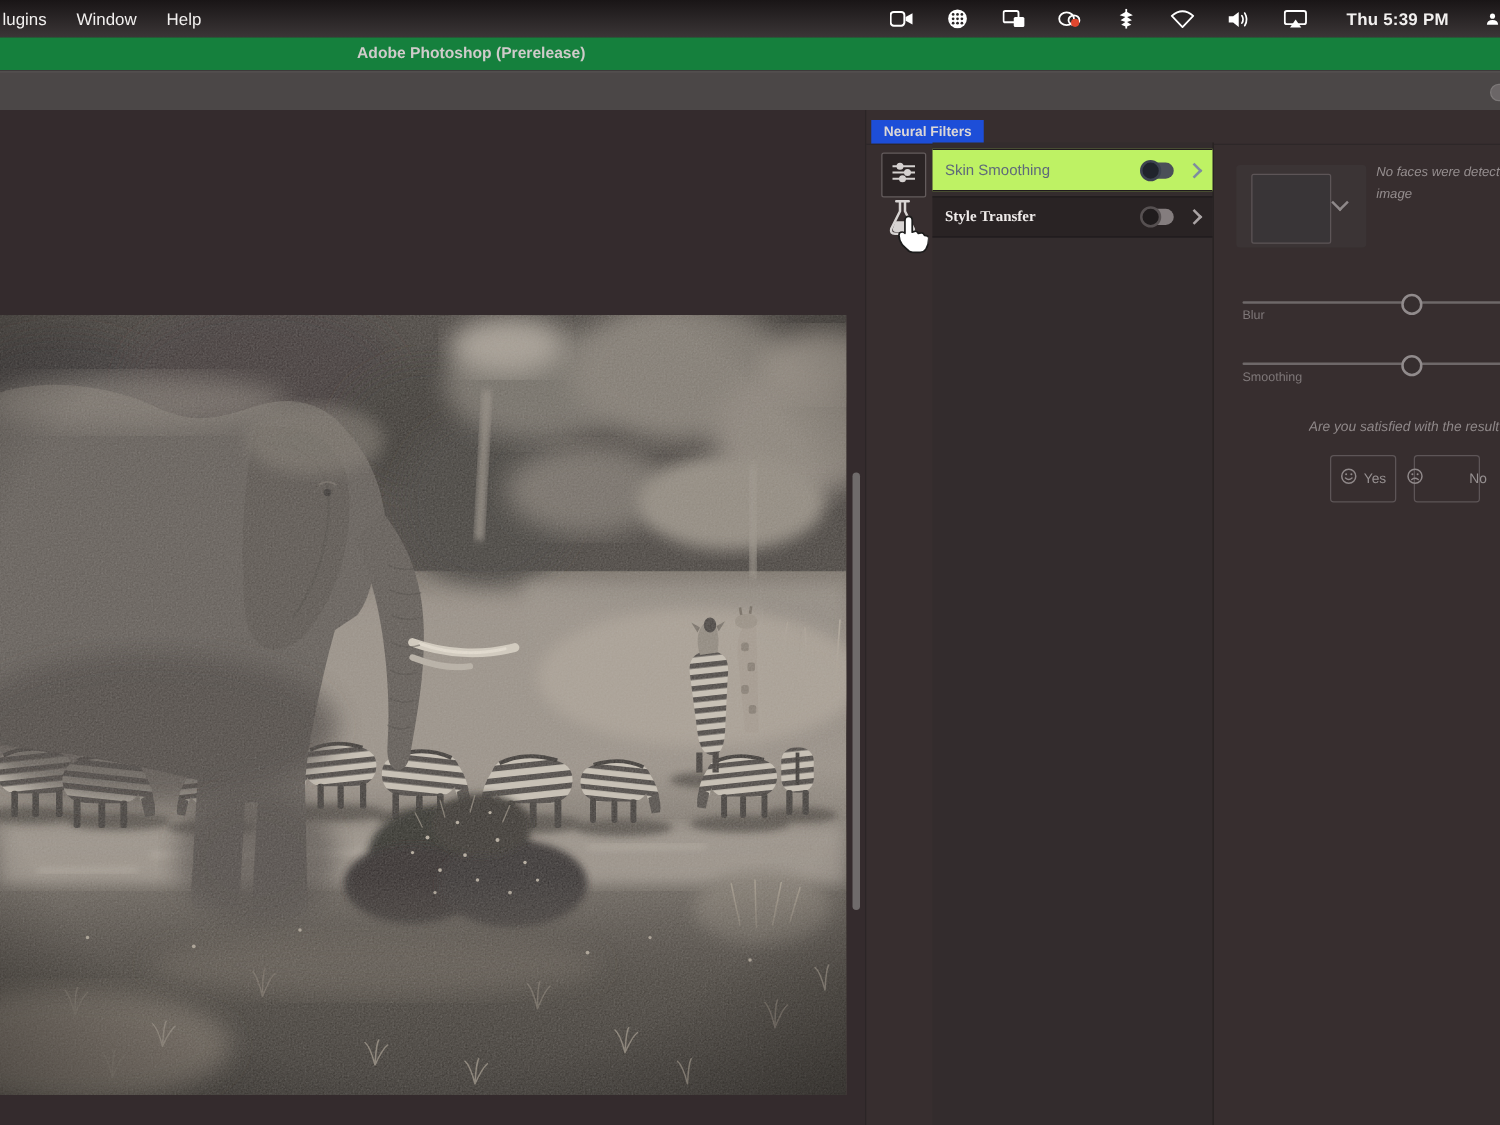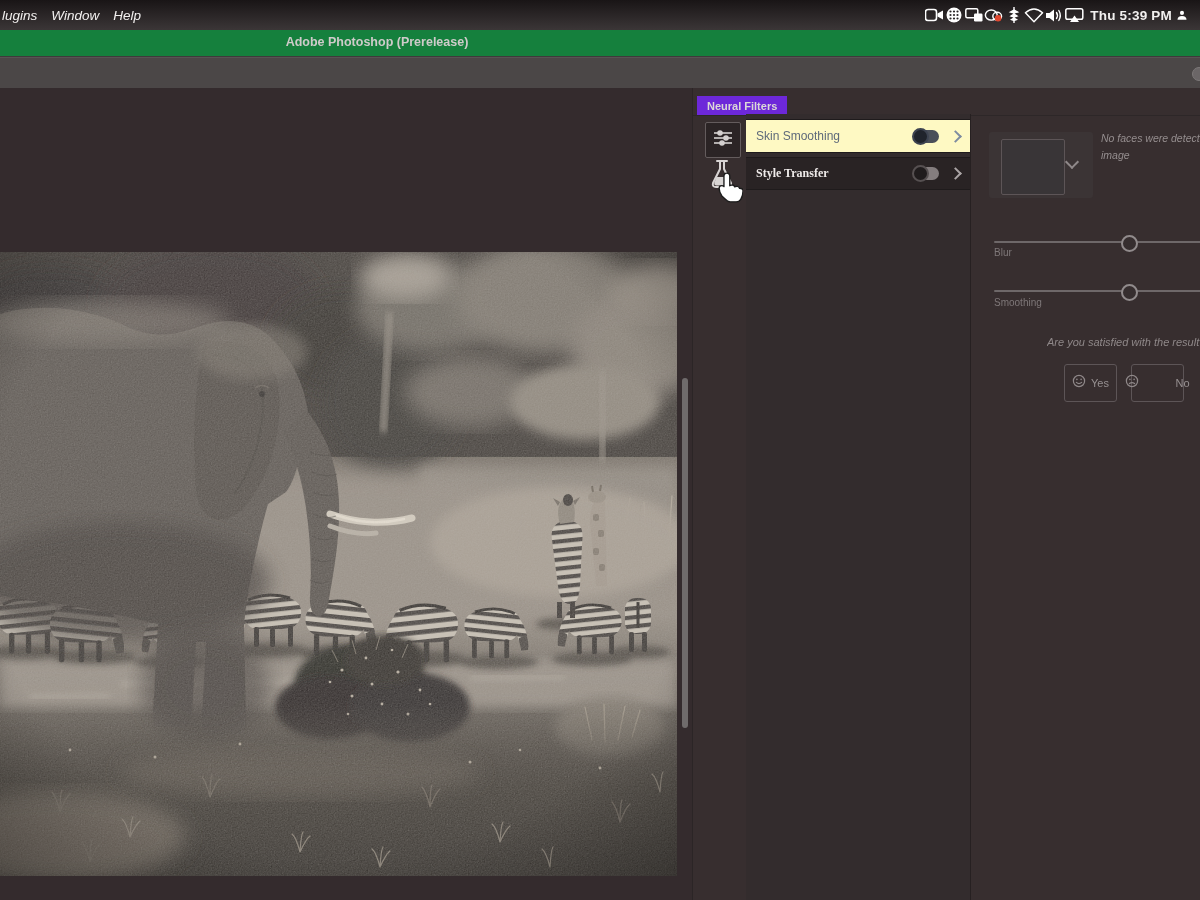--- a/index.html
+++ b/index.html
@@ -7,59 +7,59 @@
     width:1200px;height:900px;overflow:hidden;position:relative;
     background:#362d2e;font-family:"Liberation Sans", sans-serif;
     -webkit-font-smoothing:antialiased;
   }
   .abs{position:absolute;}
 
   
   #menubar{left:0;top:0;width:1200px;height:30px;
     background:linear-gradient(#191516,#3b3637);
     display:flex;align-items:center;color:#f2f0ef;font-size:13.5px;}
-  #menubar .menus{display:flex;gap:14px;padding-left:2px;align-items:center;font-style:italic;}
+  #menubar .menus{display:flex;gap:24px;padding-left:2px;align-items:center;}
   #menubar .menu-item{cursor:default;}
-  #menubar .right{margin-left:auto;display:flex;align-items:center;gap:0;padding-right:12px;}
+  #menubar .right{margin-left:auto;display:flex;align-items:center;gap:25px;padding-right:0;}
   #menubar .sicon{display:flex;align-items:center;justify-content:center;width:20px;height:18px;}
   #menubar .clock{font-weight:600;font-size:13.5px;letter-spacing:.2px;margin:0 4px 0 6px;white-space:nowrap;}
   #menubar .partial{width:12px;overflow:hidden;}
 
   
   #titlebar{left:0;top:30px;width:1200px;height:26px;background:#15803d;border-bottom:1px solid #3e3a3b;}
   #titlebar .title{position:absolute;left:377px;top:5px;transform:translateX(-50%);
     color:#cfcbca;font-size:12.5px;font-weight:600;white-space:nowrap;}
   #toolbar{left:0;top:57px;width:1200px;height:31px;background:#4b4747;border-top:1px solid #575353;}
   #toolbar .partial-circle{position:absolute;right:-6px;top:9px;width:12px;height:12px;border-radius:50%;
     background:#6b6667;border:1px solid #7d7979;}
 
   
   #workspace{left:0;top:88px;width:1200px;height:812px;background:#342b2d;}
   #photo{left:0;top:164px;width:677px;height:624px;background:#4a443f;}
   #photo svg{display:block;}
   #vscrollbar{left:682px;top:290px;width:6px;height:350px;background:#6f6b6b;border-radius:3px;}
 
   
   #panel{left:692px;top:0px;width:508px;height:812px;background:#372e2f;border-left:1px solid #2b2526;}
-  #nf-tab{position:absolute;left:4px;top:8px;height:19px;padding:0 10px;background:#6d28d9;
+  #nf-tab{position:absolute;left:4px;top:8px;height:19px;padding:0 10px;background:#1d4ed8;
     display:flex;align-items:center;color:#dcd8d7;font-size:11px;font-weight:700;white-space:nowrap;}
   #panel .content-line{position:absolute;left:0;top:27px;width:508px;height:0;border-top:1px solid #2d2728;}
 
   
   #icon-rail{position:absolute;left:0;top:27px;width:53px;bottom:0;}
   .rail-btn{position:absolute;display:flex;align-items:center;justify-content:center;}
   #btn-featured{left:12px;top:7px;width:34px;height:34px;background:#2b2425;border:1px solid #645c5d;border-radius:2px;}
   #btn-beta{left:15px;top:45px;width:28px;height:32px;}
   #cursor-hand{position:absolute;left:24px;top:57px;width:26px;height:32px;pointer-events:none;}
 
   
   #filters-col{position:absolute;left:53px;top:26px;width:224px;bottom:0;background:#332c2d;border-right:1px solid #262021;}
   .filter-row{position:absolute;left:0;width:224px;display:flex;align-items:center;padding:0 10px;box-sizing:border-box;
     border-top:1px solid #1f1b1c;border-bottom:1px solid #1f1b1c;}
-  #row-skin{top:5px;height:34px;background:#fef9c3;}
+  #row-skin{top:5px;height:34px;background:#bef264;}
   #row-style{top:43px;height:33px;background:#292324;font-family:Liberation Serif, serif;}
   .filter-name{font-size:12px;}
   #row-skin .filter-name{color:#5f6a7a;}
   #row-style .filter-name{color:#efebea;font-weight:600;}
   .row-spacer{flex:1;}
   .toggle{position:relative;width:26px;height:13px;border-radius:7px;margin-right:12px;}
   #row-skin .toggle{background:#4a4f58;}
   #row-style .toggle{background:#847d7e;}
   .toggle .knob{position:absolute;left:-1px;top:-2px;width:13px;height:13px;border-radius:50%;}
   #row-skin .knob{background:#20242c;border:2px solid #3d4350;}

